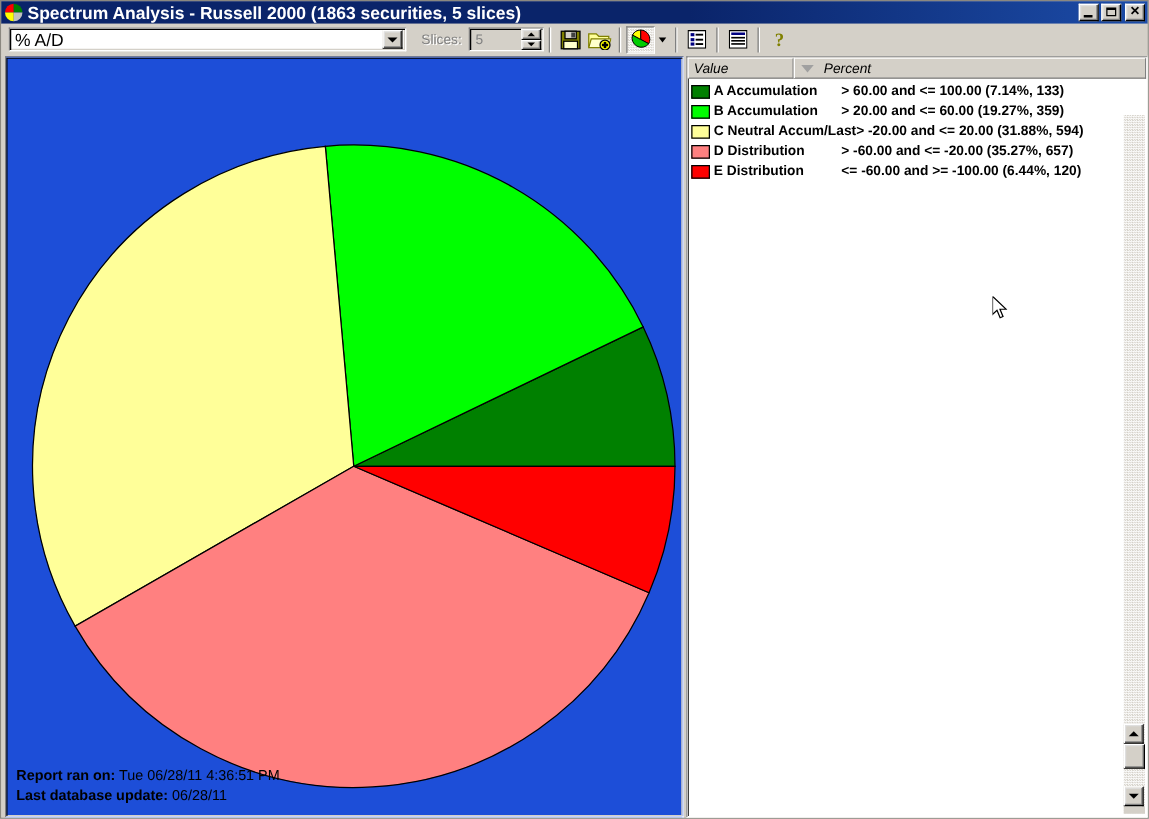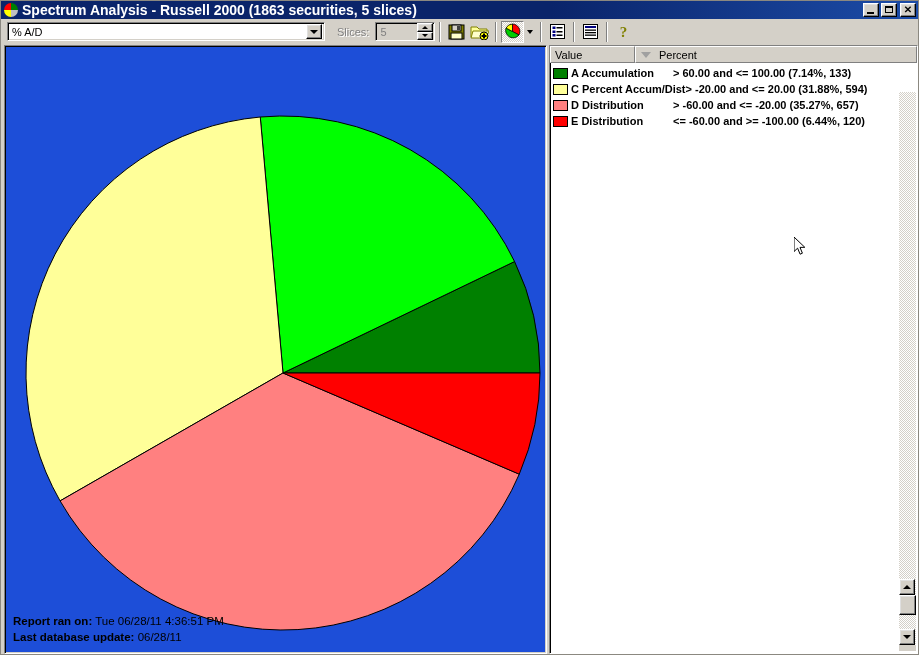--- a/index.html
+++ b/index.html
@@ -105,21 +105,21 @@
     border-color: #808080 #ffffff #ffffff #808080;
     box-shadow: inset 1px 1px 0 #000000, inset -1px -1px 0 #d4d0c8;
     display: flex;
     align-items: center;
     box-sizing: border-box;
     margin-left: 4px;
   }
   .combo-value {
     flex: 1 1 auto;
     padding-left: 4px;
-    font-size: 11px;
+    font-size: 14px;
     color: #000;
     white-space: nowrap;
     overflow: hidden;
   }
   .combo-arrow {
     width: 16px; height: 15px;
     flex: 0 0 16px;
     margin-right: 2px;
     background: #d4d0c8;
     border: 1px solid;
@@ -259,20 +259,21 @@
     flex-direction: column;
     overflow: hidden;
     position: relative;
   }
   .legend-header {
     display: flex;
     height: 17px;
     flex: 0 0 17px;
     background: #d4d0c8;
     box-sizing: border-box;
+    font-style: italic;
   }
   .lh-cell {
     background: #d4d0c8;
     border: 1px solid;
     border-color: #ffffff #808080 #808080 #ffffff;
     box-sizing: border-box;
     display: flex;
     align-items: center;
     font-size: 11px;
     color: #000;
@@ -521,22 +522,27 @@
           <span>Percent</span>
         </div>
       </div>
       <div class="legend-rows" id="legend-rows">
           <div class="legend-row">
             <span class="sw" style="background: rgb(0, 128, 0);"></span>
             <span class="lg-label">A Accumulation</span>
             <span class="lg-range">&gt; 60.00 and &lt;= 100.00 (7.14%, 133)</span>
           </div>
           <div class="legend-row">
+            <span class="sw" style="background: rgb(0, 255, 0);"></span>
+            <span class="lg-label">B Accumulation</span>
+            <span class="lg-range">&gt; 20.00 and &lt;= 60.00 (19.27%, 359)</span>
+          </div>
+          <div class="legend-row">
             <span class="sw" style="background: rgb(255, 255, 153);"></span>
-            <span class="lg-label">C Percent Accum/Dist</span>
+            <span class="lg-label">C Neutral Accum/Last</span>
             <span class="lg-range">&gt; -20.00 and &lt;= 20.00 (31.88%, 594)</span>
           </div>
           <div class="legend-row">
             <span class="sw" style="background: rgb(255, 128, 128);"></span>
             <span class="lg-label">D Distribution</span>
             <span class="lg-range">&gt; -60.00 and &lt;= -20.00 (35.27%, 657)</span>
           </div>
           <div class="legend-row">
             <span class="sw" style="background: rgb(255, 0, 0);"></span>
             <span class="lg-label">E Distribution</span>

